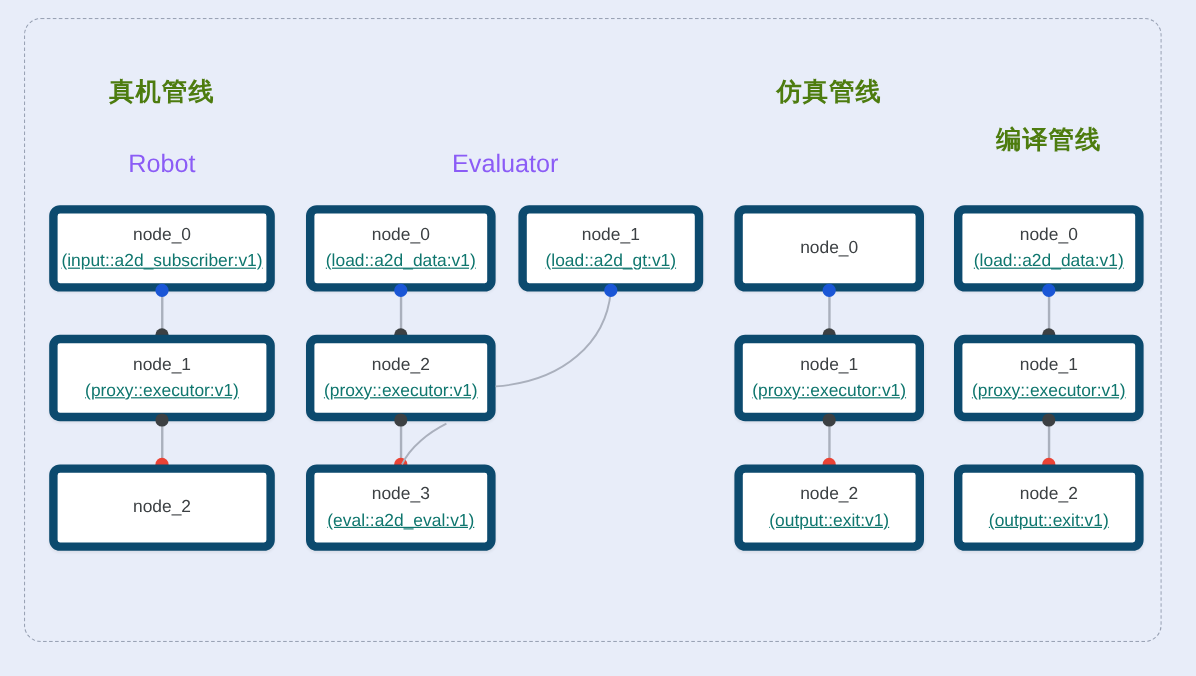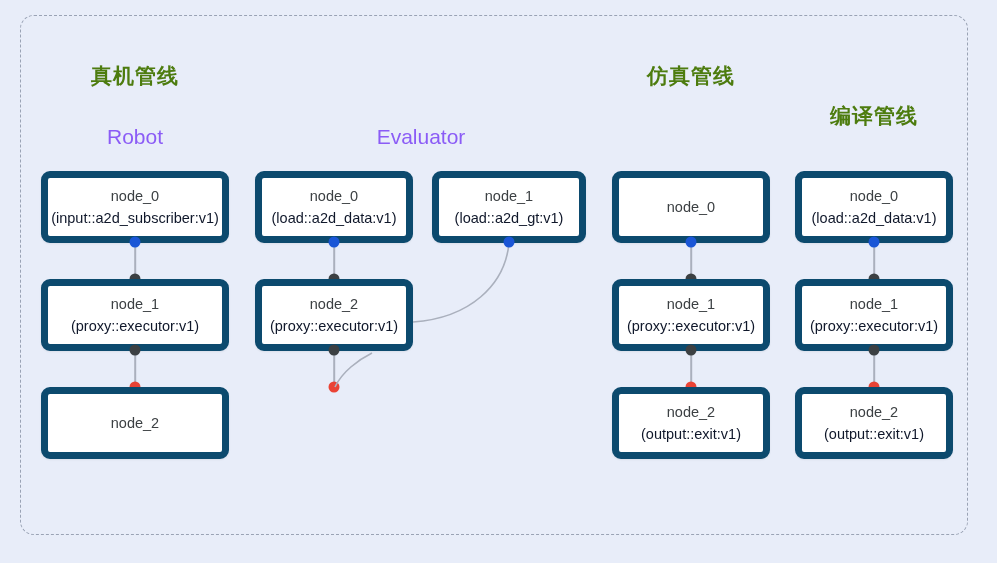--- a/index.html
+++ b/index.html
@@ -60,23 +60,24 @@
     box-shadow: 0 1px 2px rgba(60, 64, 67, 0.08);
   }
   .node-title {
     font-size: 14.5px;
     color: #3c4043;
     line-height: 1.55;
     white-space: nowrap;
   }
   .node-sub {
     font-size: 14.5px;
-    color: #0f172a;
+    color: #0f766e;
     line-height: 1.55;
     white-space: nowrap;
+    text-decoration: underline;
   }
   .dot {
     position: absolute;
     width: 11px;
     height: 11px;
     border-radius: 50%;
     transform: translate(-50%, -50%);
   }
   .dot-blue  { background: #1a56d6; }
   .dot-dark  { background: #3c4043; }
@@ -149,20 +150,24 @@
 
   <div class="node-box" style="left:255px; top:279px; width:158px; height:72px;">
     <div class="node-title">node_2</div>
     <div class="node-sub">(proxy::executor:v1)</div>
   </div>
 
   <div class="edge-line" style="left:334px; top:350px; height:37px;"></div>
   <div class="dot dot-dark" style="left:334px; top:350px;"></div>
   <div class="dot dot-red" style="left:334px; top:387px;"></div>
 
+  <div class="node-box" style="left:255px; top:387px; width:158px; height:72px;">
+    <div class="node-title">node_3</div>
+    <div class="node-sub">(eval::a2d_eval:v1)</div>
+  </div>
 
   <svg class="curves" viewBox="0 0 997 563">
     <path d="M 509 243 C 505 285 470 318 413 322" fill="none" stroke="#aab0bd" stroke-width="1.6"></path>
     <path d="M 372 353 C 358 360 342 372 335 387" fill="none" stroke="#aab0bd" stroke-width="1.6"></path>
   </svg>
   <div class="dot dot-blue" style="left:509px; top:242px;"></div>
 
   <div class="node-box" style="left:612px; top:171px; width:158px; height:72px;">
     <div class="node-title">node_0</div>
   </div>

